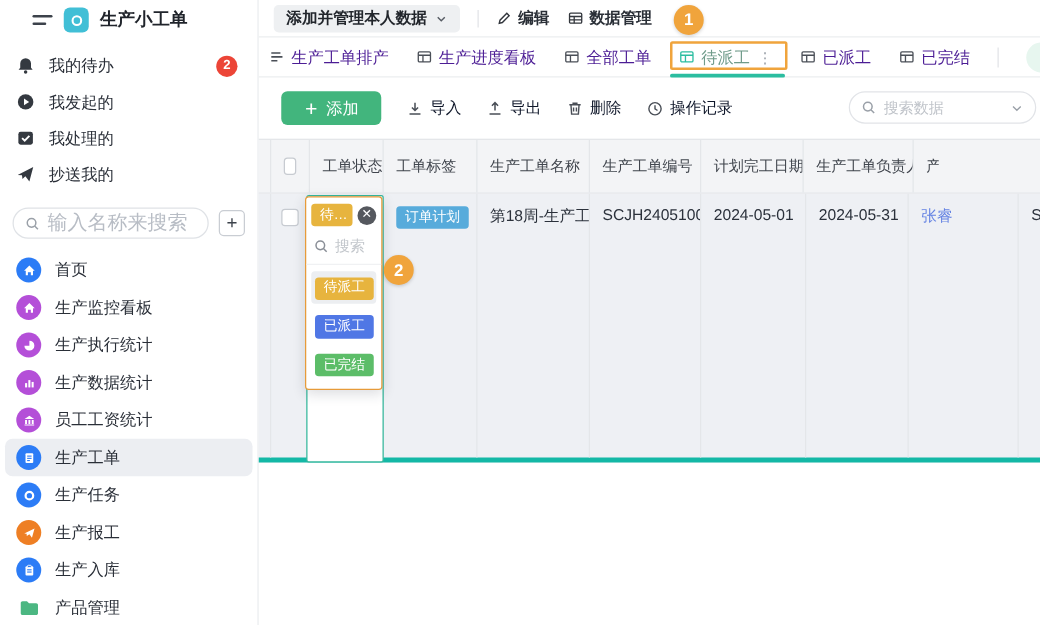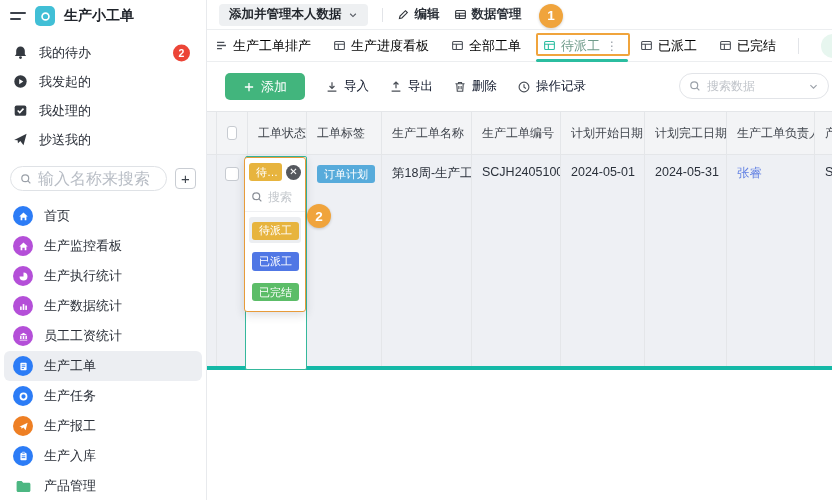--- a/index.html
+++ b/index.html
@@ -2,21 +2,21 @@
 <html><head>
 <meta charset="utf-8">
 <style>
   * { margin:0; padding:0; box-sizing:border-box; }
   html,body { width:832px; height:500px; overflow:hidden; }
   body { font-family:"Liberation Sans","DejaVu Sans",sans-serif; background:#fff; color:#2b313b; }
   .app { display:flex; width:832px; height:500px; }
 
   
   .sidebar { width:207px; height:500px; background:#fff; border-right:1px solid #e8eaed; flex:none; position:relative; }
-  .sb-header { height:32px; display:flex; align-items:center; gap:9px; padding:0 10px; }
+  .sb-header { height:32px; display:flex; align-items:center; gap:9px; padding:0 26px; }
   .hamburger { width:16px; height:12px; display:flex; flex-direction:column; justify-content:space-between; padding:2px 0; cursor:pointer; }
   .hamburger span { display:block; height:2px; border-radius:1px; background:#3c424b; }
   .hamburger span:nth-child(2){ width:70%; }
   .app-logo { width:20px; height:20px; border-radius:5px; background:#41bfd6; display:flex; align-items:center; justify-content:center; }
   .app-title { font-size:14px; font-weight:bold; color:#20242b; }
   .sb-top { padding:6px 0 2px; }
   .sb-item { height:29px; display:flex; align-items:center; gap:10px; padding:0 12px; font-size:13px; color:#2a2f38; cursor:pointer; position:relative; }
   .sb-item .ic { width:17px; height:17px; flex:none; display:flex; align-items:center; justify-content:center; }
   .badge { position:absolute; right:16px; top:50%; transform:translateY(-50%); min-width:17px; height:17px; border-radius:9px; background:#ec4537; color:#fff; font-size:10.5px; display:flex; align-items:center; justify-content:center; font-weight:bold; }
   .sb-search-row { display:flex; align-items:center; gap:8px; padding:10px 10px 8px; }
@@ -30,21 +30,21 @@
   .nav-ic { width:20px; height:20px; border-radius:50%; flex:none; display:flex; align-items:center; justify-content:center; }
 
   
   .main { width:738px; height:500px; position:relative; background:#fff; }
   .main-header { height:30px; display:flex; align-items:center; border-bottom:1px solid #eceef0; padding:0 12px; gap:14px; }
   .manage-btn { height:22px; background:#eef0f2; border-radius:4px; display:flex; align-items:center; gap:6px; padding:0 10px; font-size:12.5px; font-weight:bold; color:#22262c; cursor:pointer; }
   .hdr-divider { width:1px; height:14px; background:#e2e4e8; }
   .hdr-btn { display:flex; align-items:center; gap:5px; font-size:12.5px; font-weight:bold; color:#2a2f37; cursor:pointer; }
 
   .tab-bar { height:32px; display:flex; align-items:center; border-bottom:1px solid #eceef0; padding:0 8px; gap:22px; }
-  .tab { display:flex; align-items:center; gap:5px; font-size:13px; color:#000000; cursor:pointer; white-space:nowrap; position:relative; height:32px; }
+  .tab { display:flex; align-items:center; gap:5px; font-size:13px; color:#4c1d95; cursor:pointer; white-space:nowrap; position:relative; height:32px; }
   .tab .tab-ic { color:#4a4f57; display:flex; }
   .tab.active { color:#6f9b8a; }
   .tab.active .tab-ic { color:#2bbda0; }
   .tab.active .anno-rect { position:absolute; left:-7px; right:-12px; top:3px; bottom:6px; border:2px solid #f0a43c; border-radius:2px; pointer-events:none; }
   .tab.active::after { content:""; position:absolute; left:-7px; right:-10px; bottom:0; height:3px; background:#2bbda0; border-radius:2px; }
   .tab-dots { color:#9aa0a8; font-size:12px; letter-spacing:0; margin-left:1px; }
   .tabbar-divider { width:1px; height:16px; background:#e2e4e8; }
   .new-view-btn { height:24px; border-radius:13px; background:#e7f6ef; color:#3fae88; font-size:12.5px; display:flex; align-items:center; gap:5px; padding:0 13px; cursor:pointer; white-space:nowrap; }
 
   .toolbar { height:49px; display:flex; align-items:center; padding:0 18px; gap:20px; position:relative; }
@@ -422,21 +422,20 @@
     <div class="grid">
       <div class="grid-hrow">
         <div class="gc c0"></div>
         <div class="gc c1 hdr ckwrap">
           <span class="checkbox"></span>
         </div>
         <div class="gc c2 hdr">工单状态</div>
         <div class="gc c3 hdr">工单标签</div>
         <div class="gc c4 hdr">生产工单名称</div>
         <div class="gc c5 hdr">生产工单编号</div>
-        <div class="gc c6 hdr">计划开始日期</div>
         <div class="gc c7 hdr">计划完工日期</div>
         <div class="gc c8 hdr">生产工单负责人</div>
         <div class="gc c9 hdr">产</div>
       </div>
       <div class="grid-drow">
         <div class="gc c0"></div>
         <div class="gc c1 cell ckwrap">
           <span class="checkbox"></span>
         </div>
         <div class="gc c2 cell"></div>

